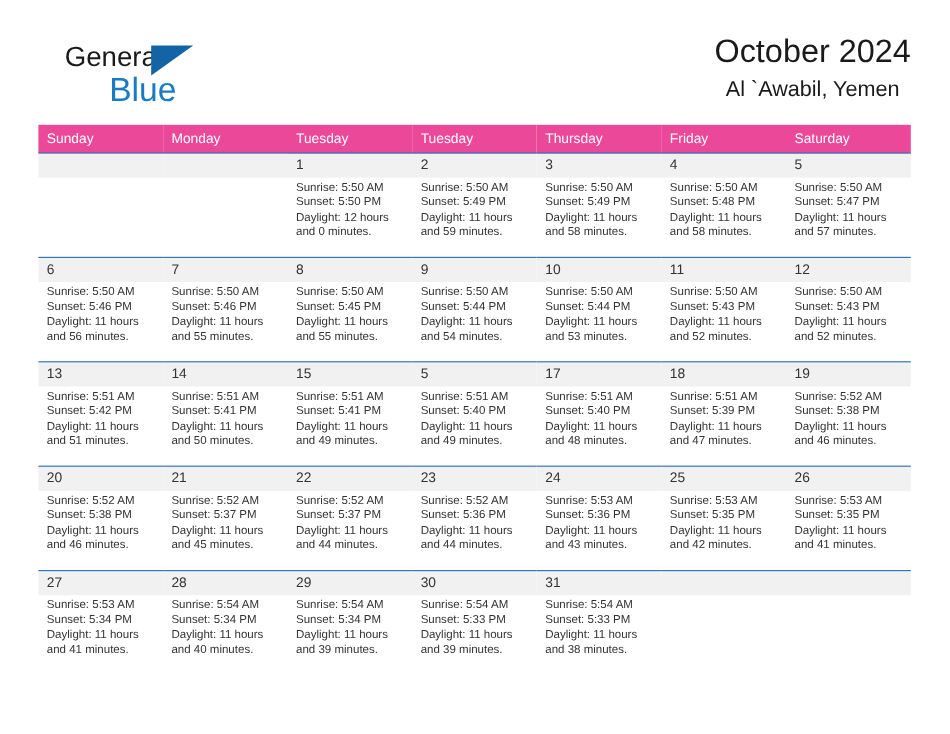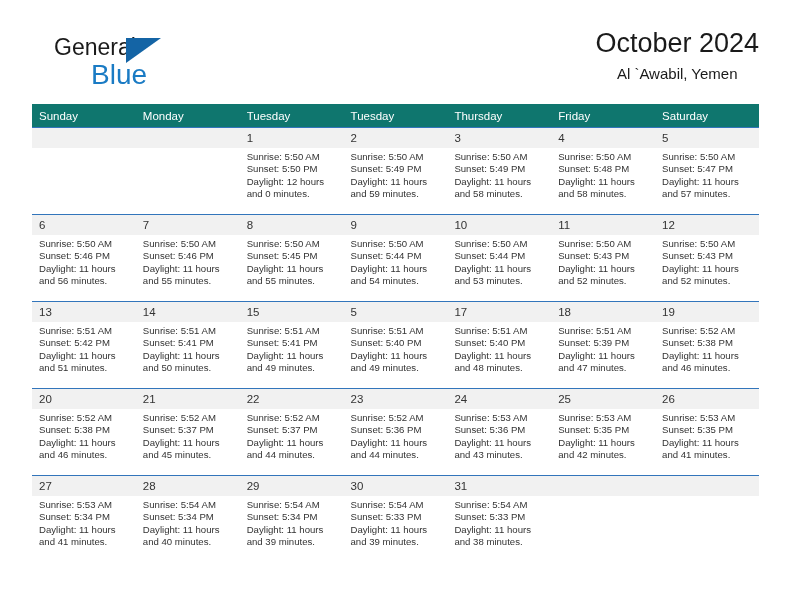--- a/index.html
+++ b/index.html
@@ -70,38 +70,38 @@
     top: 0;
     text-align: center;
   }
   .cal-title {
     font-size: 27px;
     color: #1a1a1a;
     line-height: 34px;
     white-space: nowrap;
   }
   .cal-subtitle {
-    font-size: 15px;
+    font-size: 18px;
     color: #1a1a1a;
     line-height: 22px;
     margin-top: 3px;
     white-space: nowrap;
   }
 
   
   .calendar {
     position: absolute;
     left: 32px;
     top: 104px;
     width: 727px;
     border-collapse: collapse;
     table-layout: fixed;
   }
   .calendar th {
-    background: #0f766e;
+    background: #ec4899;
     color: #ffffff;
     font-size: 11.5px;
     font-weight: normal;
     text-align: left;
     padding: 5px 0 5px 7px;
     height: 13px;
     border: none;
   }
   .calendar td {
     vertical-align: top;

